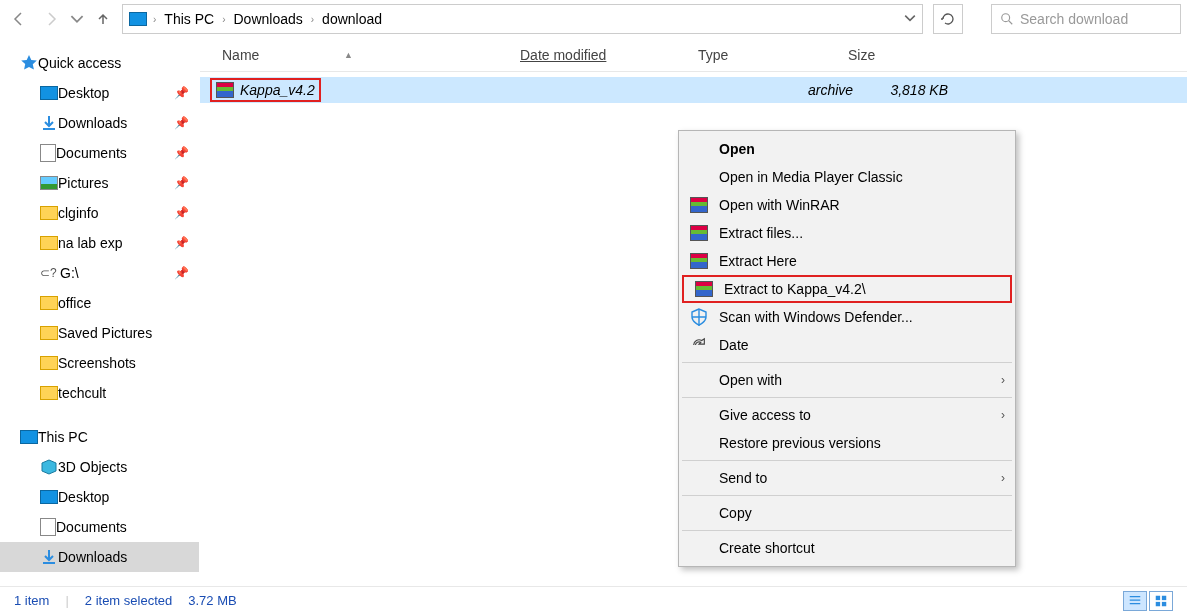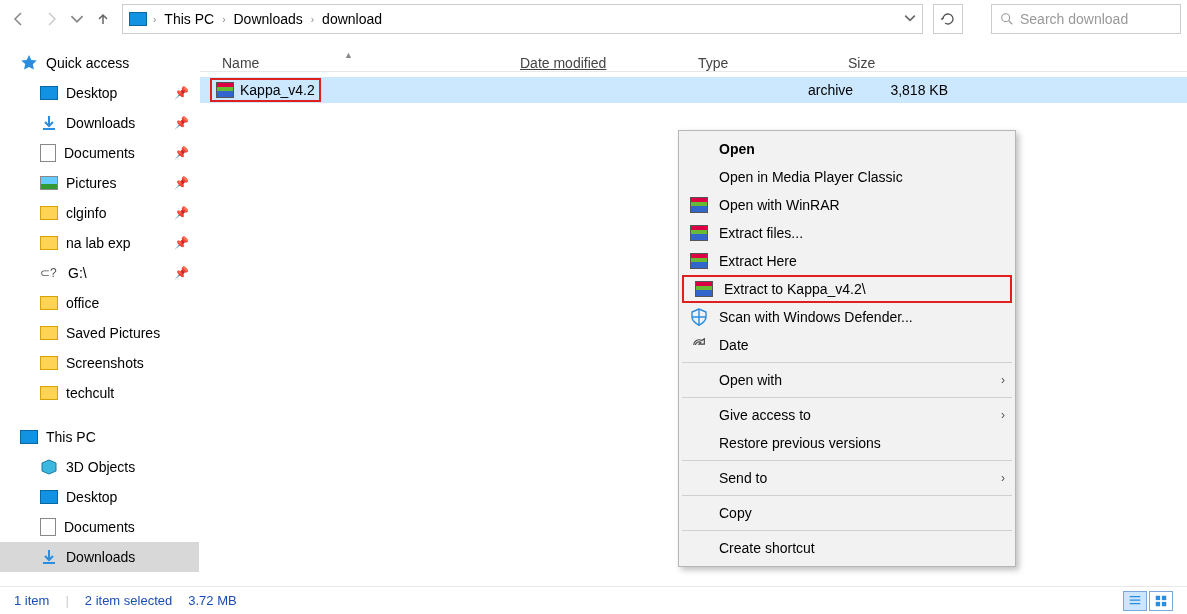--- a/index.html
+++ b/index.html
@@ -12,21 +12,21 @@
   .addr { flex:1; height:30px; border:1px solid #ccc; display:flex; align-items:center; padding:0 6px; gap:6px; }
   .addr-seg { color:#000; padding:0 2px; }
   .chev { color:#888; font-size:10px; }
   .round-btn { width:30px; height:30px; border:1px solid #ccc; margin-left:4px; display:flex; align-items:center; justify-content:center; color:#555; }
   .search { width:190px; height:30px; border:1px solid #ccc; margin-left:22px; display:flex; align-items:center; padding:0 8px; color:#999; gap:6px;}
   .search svg{width:14px;height:14px;}
 
   
   .main { display:flex; height:536px; position:relative; }
   .sidebar { width:200px; border-right:1px solid transparent; padding-top:10px; overflow:hidden;}
-  .side-item { height:30px; display:flex; align-items:center; padding-left:20px; gap:8px; font-size:14px; }
+  .side-item { height:30px; display:flex; align-items:center; padding-left:20px; font-size:14px; }
   .side-item.sub { padding-left:40px; }
   .side-item svg, .side-item .ico { width:18px; height:18px; flex-shrink:0;}
   .pin { margin-left:auto; margin-right:10px; color:#999; font-size:12px;}
   .side-sel { background:#d8d8d8; }
 
   .content { flex:1; position:relative; }
   .cols { height:34px; border-bottom:1px solid #e8e8e8; display:flex; align-items:center; color:#444; font-size:14px;}
   .col { padding:0 10px; }
   .c-name{ width:310px; padding-left:22px;} .c-date{width:178px;text-decoration:underline;} .c-type{width:150px;} .c-size{width:120px;}
   .sort-up{font-size:9px; color:#888; margin-left:144px;}
@@ -198,28 +198,28 @@
           <path d="M9 2v9m-4-3 4 4 4-4M3 15h12" fill="none" stroke="#2b8de0" stroke-width="2"></path>
         </svg>
         <span>Downloads</span>
       </div>
   </div>
 
   <div class="content">
     <div class="cols">
       <span class="sort-up">▲</span>
     </div>
-    <div class="cols" style="position:absolute;top:8px;width:100%;border:none;">
+    <div class="cols" style="position:absolute;top:0;width:100%;border:none;">
       <div class="col c-name">Name</div>
       <div class="col c-date">Date modified</div>
       <div class="col c-type">Type</div>
       <div class="col c-size">Size</div>
     </div>
 
-    <div class="row" style="margin-top:5px;">
+    <div class="row" style="margin-top:5px;font-style:italic;">
       <div class="cell filecell">
         <span class="highlight-box">
           <span class="winrar-ico"></span>
           <span>Kappa_v4.2</span>
         </span>
       </div>
       <div class="cell c-date"></div>
       <div class="cell c-type" style="text-align:left;padding-left:120px">archive</div>
       <div class="cell c-size" style="text-align:right">3,818 KB</div>
     </div>

